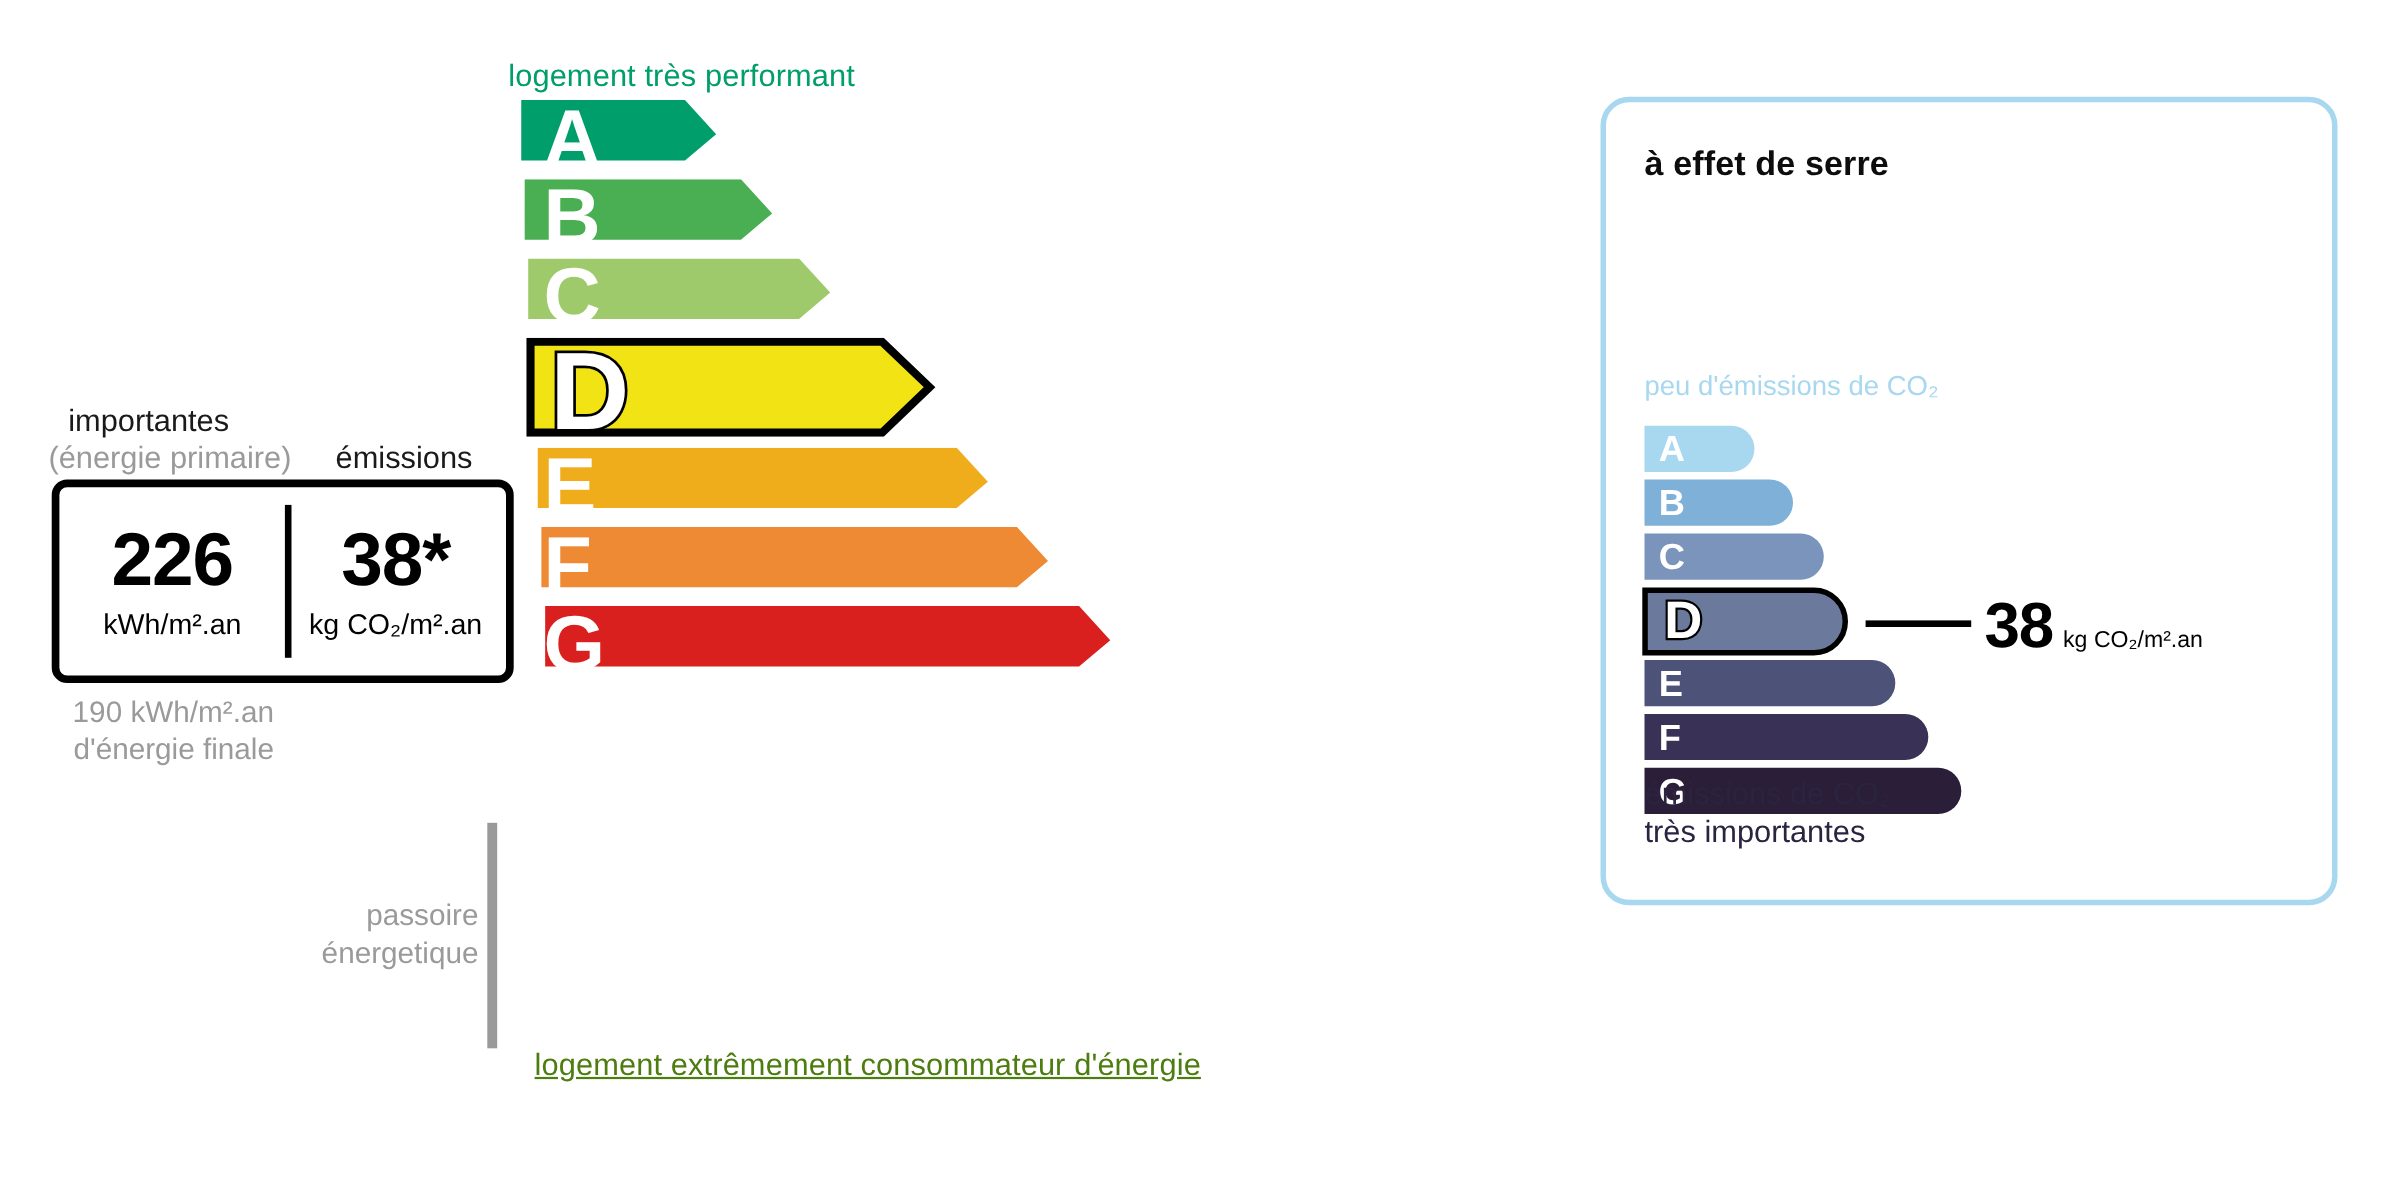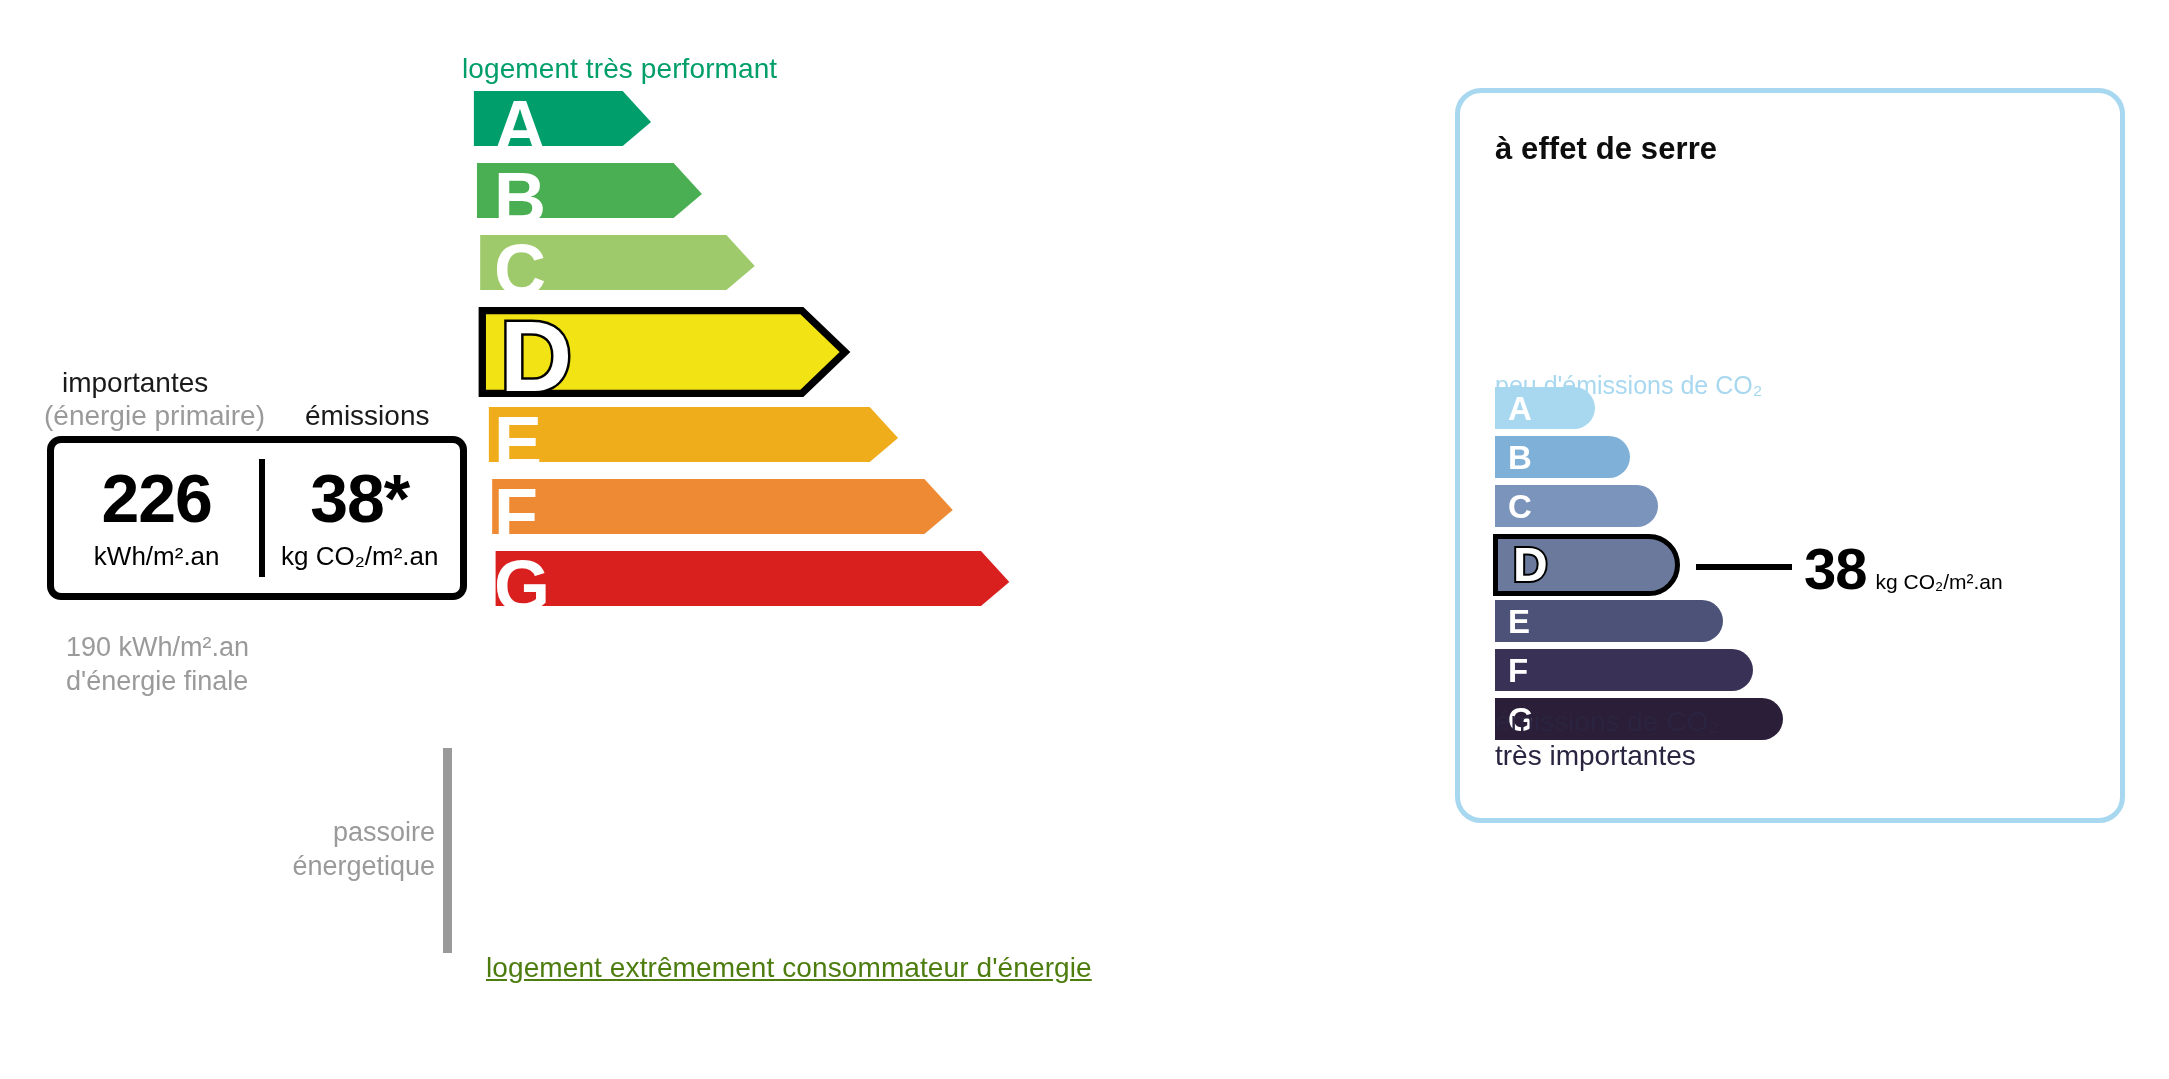--- a/index.html
+++ b/index.html
@@ -34,21 +34,21 @@
     pointer-events:none;
   }
   .arrow-letter.outlined{
     color:#ffffff;
     -webkit-text-stroke:5px #000000;
     paint-order:stroke fill;
   }
 
   
   #value-box{
-    position:absolute;left:47px;top:436px;width:420px;height:164px;
+    position:absolute;left:47px;top:436px;width:420px;height:185px;
     border:7px solid #000;border-radius:14px;background:#fff;
     box-sizing:border-box;z-index:5;
   }
   #value-divider{
     position:absolute;left:50.6%;top:16px;bottom:16px;width:6px;background:#000;
   }
   .value-cell{
     position:absolute;top:0;height:100%;
     display:flex;flex-direction:column;align-items:center;justify-content:center;
   }
@@ -60,21 +60,21 @@
   .label-consommation{
     position:absolute;left:62px;top:367px;font-size:28px;color:#1a1a1a;white-space:nowrap;
   }
   .label-energie-primaire{
     position:absolute;left:44px;top:400px;font-size:28px;color:#9a9a9a;white-space:nowrap;
   }
   .label-emissions{
     position:absolute;left:305px;top:400px;font-size:28px;color:#1a1a1a;white-space:nowrap;
   }
   .label-finale{
-    position:absolute;left:66px;top:630px;font-size:27px;color:#9a9a9a;line-height:1.26;white-space:nowrap;
+    position:absolute;left:66px;top:630px;font-size:27px;color:#9a9a9a;line-height:1.26;white-space:nowrap;text-align:right;
   }
 
   
   #passoire-bar{
     position:absolute;left:443px;top:748px;width:9px;height:205px;background:#9a9a9a;
   }
   #passoire-label{
     position:absolute;left:270px;top:815px;width:165px;
     text-align:right;font-size:27px;color:#9a9a9a;line-height:1.26;
   }
@@ -82,21 +82,21 @@
   
   #ges-panel{
     position:absolute;left:1455px;top:88px;width:670px;height:735px;
     border:5px solid #a8d8f0;border-radius:26px;background:#fff;box-sizing:border-box;
   }
   #ges-title{
     position:absolute;left:35px;top:38px;
     font-size:31px;font-weight:700;color:#0d0d0d;line-height:1.17;letter-spacing:.1px;
   }
   #ges-top-caption{
-    position:absolute;left:35px;top:278px;font-size:25px;color:#a8d8f0;white-space:nowrap;
+    position:absolute;left:35px;top:244px;font-size:25px;color:#a8d8f0;white-space:nowrap;
   }
   #ges-bottom-caption{
     position:absolute;left:35px;top:612px;font-size:28px;color:#2b2440;line-height:1.22;
   }
   #ges-bars{position:absolute;left:35px;top:294px;width:600px;}
   .ges-row{position:relative;height:42px;margin-bottom:7px;}
   .ges-bar{
     position:absolute;left:0;top:0;height:100%;border-radius:0 21px 21px 0;
   }
   .ges-letter{

